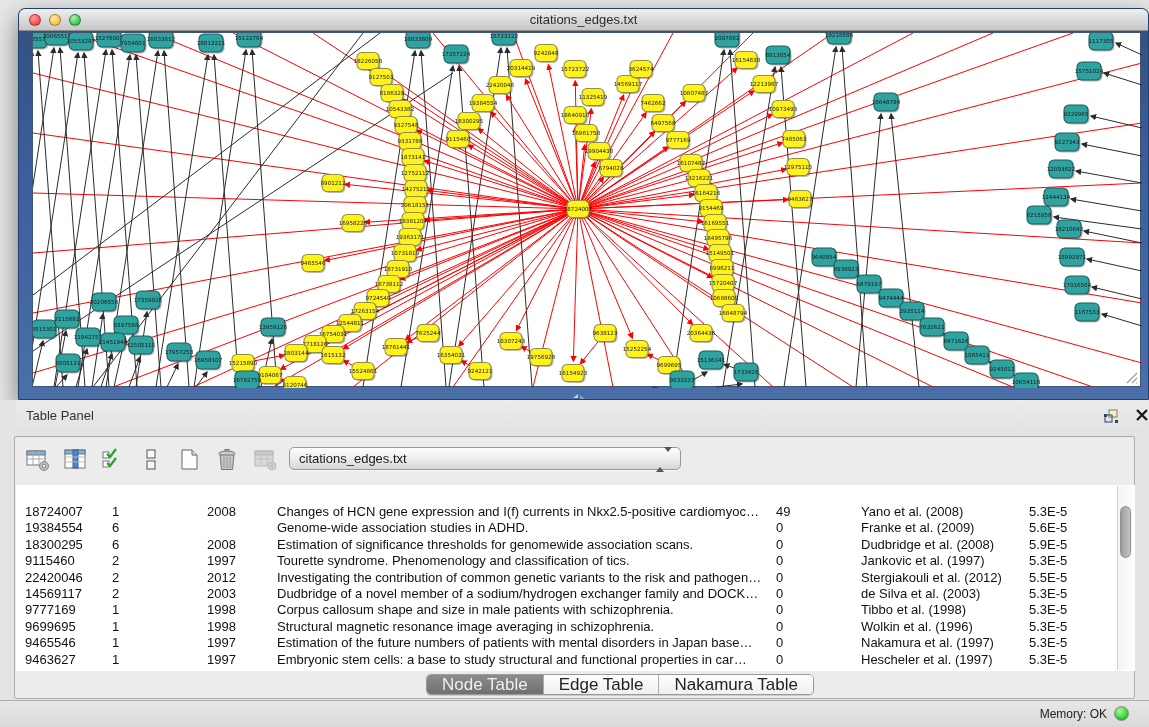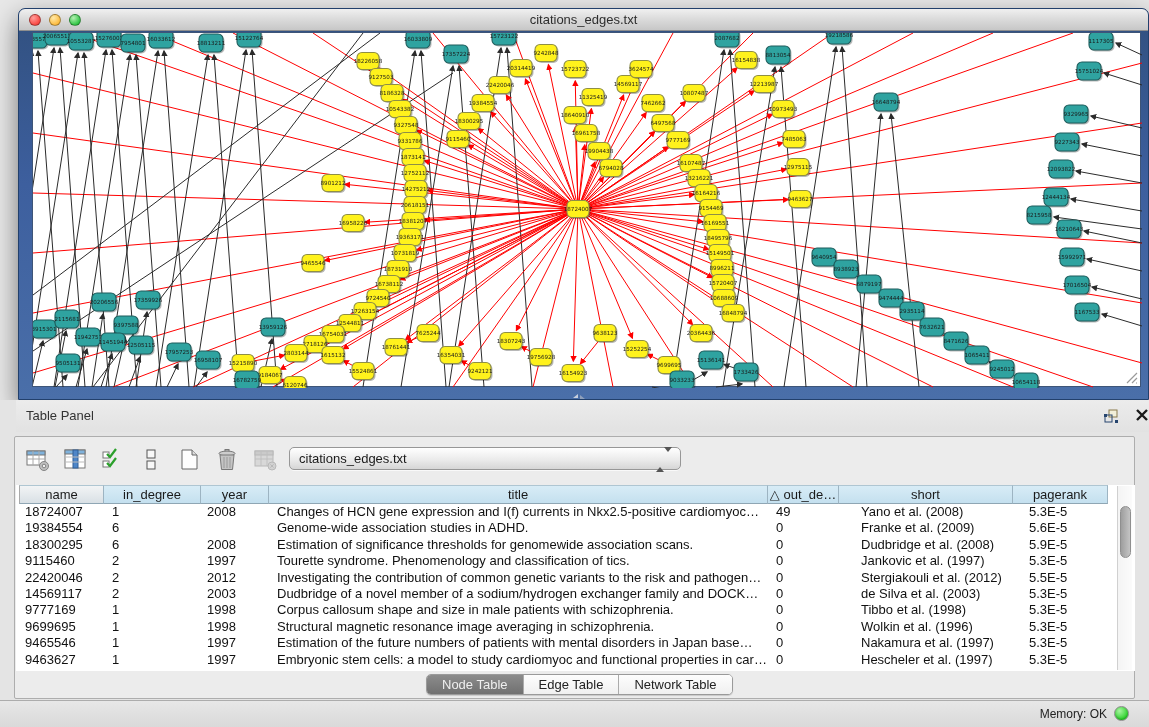--- a/index.html
+++ b/index.html
@@ -64,21 +64,21 @@
   .trow { display:flex; height:16.4px; }
   .tcell { font-size:13px; color:#111; line-height:16px; overflow:hidden; white-space:nowrap; }
   #vscroll { position:absolute; right:3px; top:1px; width:15px; height:184px;
     background:linear-gradient(90deg,#F4F4F4,#FBFBFB); border-left:1px solid #D0D0D0; }
   #vthumb { position:absolute; left:2px; top:20px; width:11px; height:52px; border-radius:6px;
     background:linear-gradient(90deg,#9E9E9E,#C4C4C4); border:1px solid #8F8F8F; }
 
   #tabs { position:absolute; left:411px; top:237px; height:21px; display:flex;
     border:1px solid #9A9A9A; border-radius:5px; overflow:hidden;
     background:#FCFCFC; box-shadow:0 1px 1px rgba(0,0,0,.15); }
-  .tab { padding:0 15px; font-size:13px; line-height:20px; color:#222;
+  .tab { padding:0 15px; font-size:17px; line-height:20px; color:#222;
     background:linear-gradient(180deg,#FDFDFD,#F0F0F0); border-right:1px solid #ABABAB; cursor:pointer; }
   .tab:last-child { border-right:none; }
   .tab.sel { background:linear-gradient(180deg,#8C8C8C,#707070); color:#EFEFEF; }
 
   #statusbar { position:absolute; left:0; top:300px; width:1149px; height:27px;
     background:linear-gradient(180deg,#E7E7E7,#D9D9D9); border-top:1px solid #ACACAC; }
   #mem-label { position:absolute; right:42px; top:6px; font-size:12px; color:#222; }
   #mem-dot { position:absolute; right:20px; top:5px; width:15px; height:15px; border-radius:50%;
     background:radial-gradient(circle at 35% 30%, #A8F5A0, #2FD32F 70%);
     border:1px solid #8B8B8B; box-shadow:inset 0 -1px 2px rgba(0,90,0,.4); }
@@ -775,29 +775,20 @@
         </span>
       </div>
     <div id="table-combo">
       <span id="combo-label">citations_edges.txt</span>
       <span id="combo-arrows">
         <span class="tri-up"></span><span class="tri-down"></span>
       </span>
     </div>
 
     <div id="table-area">
-      <div id="thead">
-          <div class="hcell first" style="width: 85px;">name</div>
-          <div class="hcell" style="width: 97px;">in_degree</div>
-          <div class="hcell" style="width: 68px;">year</div>
-          <div class="hcell" style="width: 499px;">title</div>
-          <div class="hcell" style="width: 71px;">△ out_de…</div>
-          <div class="hcell" style="width: 174px;">short</div>
-          <div class="hcell" style="width: 95px;">pagerank</div>
-        </div>
       <div id="tbody">
           <div class="trow">
             <div class="tcell" style="width: 85px; padding-left: 6px;">18724007</div>
             <div class="tcell" style="width: 97px; padding-left: 8px;">1</div>
             <div class="tcell" style="width: 68px; padding-left: 6px;">2008</div>
             <div class="tcell" style="width: 499px; padding-left: 8px;">Changes of HCN gene expression and I(f) currents in Nkx2.5-positive cardiomyoc…</div>
             <div class="tcell" style="width: 71px; padding-left: 8px;">49</div>
             <div class="tcell" style="width: 174px; padding-left: 22px;">Yano et al. (2008)</div>
             <div class="tcell" style="width: 95px; padding-left: 16px;">5.3E-5</div>
           </div>
@@ -870,35 +861,35 @@
             <div class="tcell" style="width: 68px; padding-left: 6px;">1997</div>
             <div class="tcell" style="width: 499px; padding-left: 8px;">Estimation of the future numbers of patients with mental disorders in Japan base…</div>
             <div class="tcell" style="width: 71px; padding-left: 8px;">0</div>
             <div class="tcell" style="width: 174px; padding-left: 22px;">Nakamura et al. (1997)</div>
             <div class="tcell" style="width: 95px; padding-left: 16px;">5.3E-5</div>
           </div>
           <div class="trow">
             <div class="tcell" style="width: 85px; padding-left: 6px;">9463627</div>
             <div class="tcell" style="width: 97px; padding-left: 8px;">1</div>
             <div class="tcell" style="width: 68px; padding-left: 6px;">1997</div>
-            <div class="tcell" style="width: 499px; padding-left: 8px;">Embryonic stem cells: a model to study cardiomyoc and functional properties in car…</div>
+            <div class="tcell" style="width: 499px; padding-left: 8px;">Embryonic stem cells: a base to study structural and functional properties in car…</div>
             <div class="tcell" style="width: 71px; padding-left: 8px;">0</div>
             <div class="tcell" style="width: 174px; padding-left: 22px;">Hescheler et al. (1997)</div>
             <div class="tcell" style="width: 95px; padding-left: 16px;">5.3E-5</div>
           </div>
         </div>
       <div id="vscroll">
         <div id="vthumb"></div>
       </div>
     </div>
 
     <div id="tabs">
         <div class="tab sel">Node Table</div>
         <div class="tab">Edge Table</div>
-        <div class="tab">Network Table</div>
+        <div class="tab">Nakamura Table</div>
       </div>
   </div>
 
   <div id="statusbar">
     <span id="mem-label">Memory: OK</span>
     <span id="mem-dot"></span>
   </div>
 </div>
 
 </body></html>

